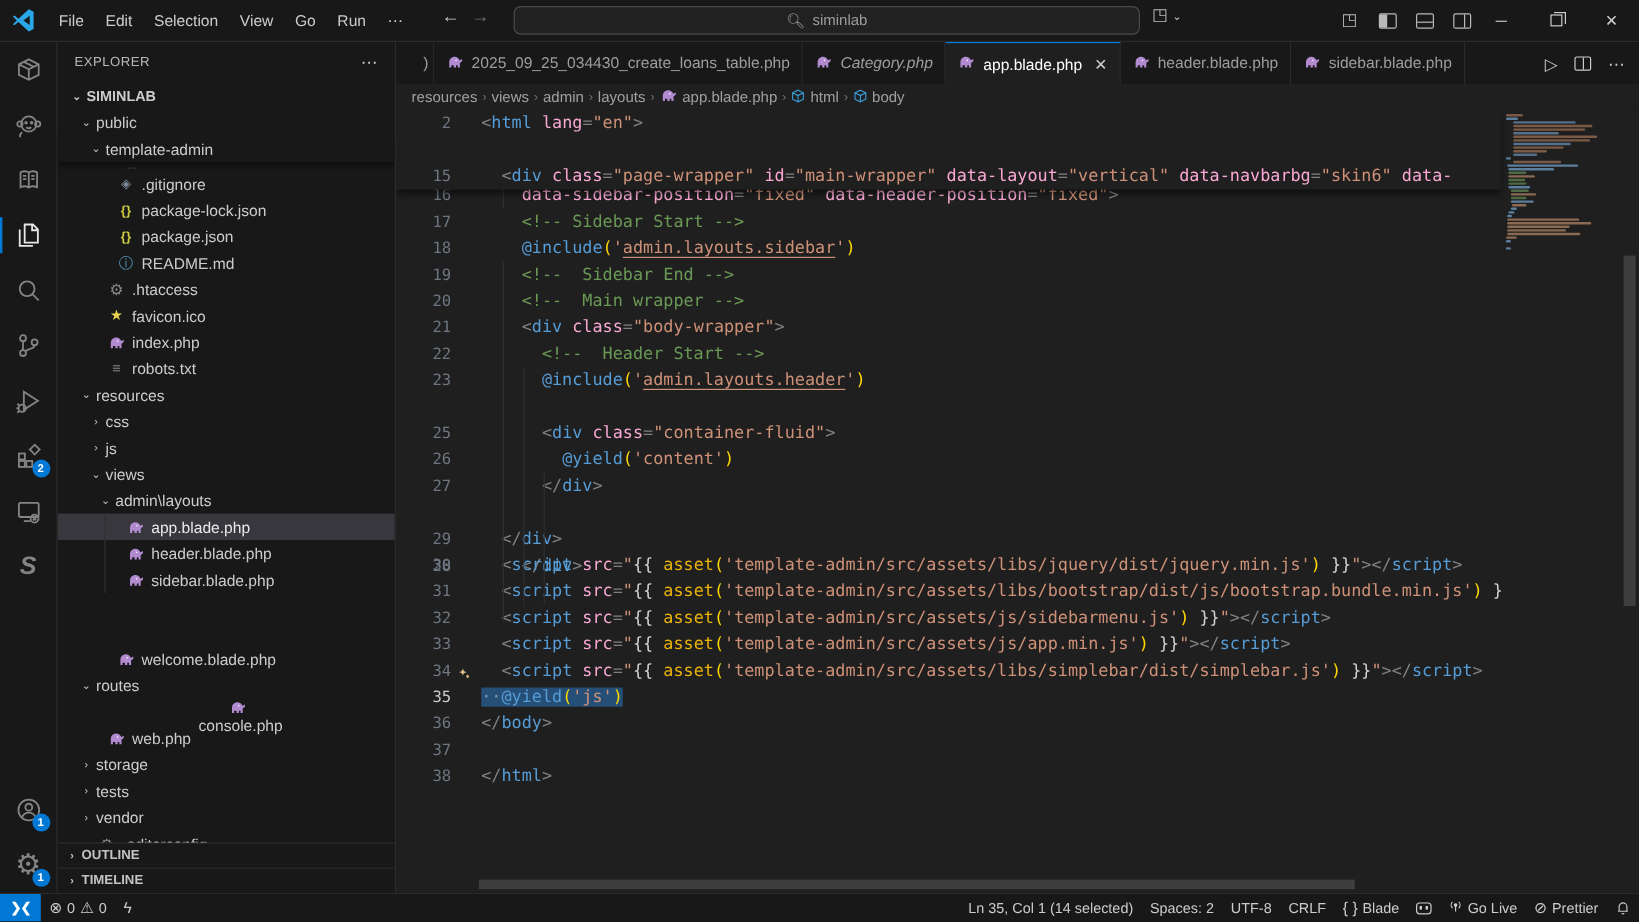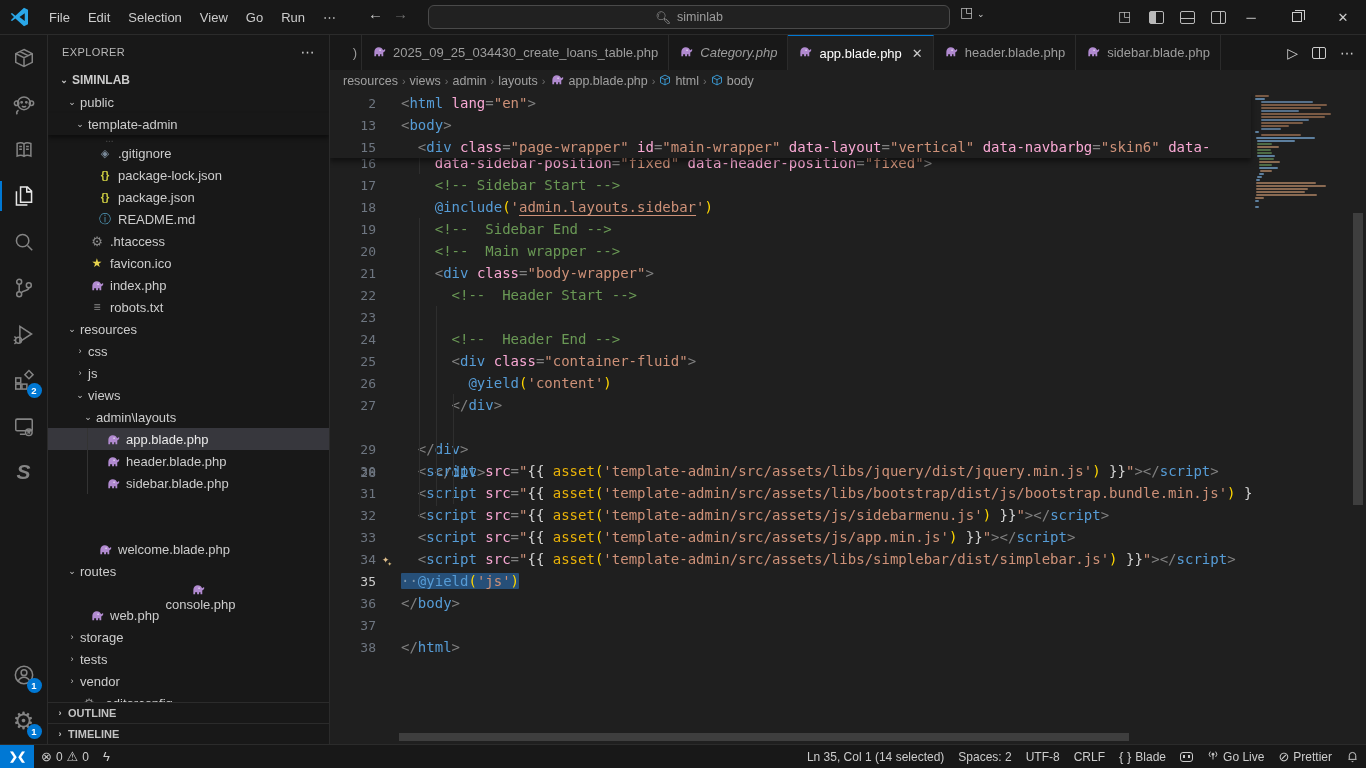--- a/index.html
+++ b/index.html
@@ -542,24 +542,21 @@
           <div class="cline" style="top: 170px;">
             <span class="lnum">21</span>
             <span class="ltext"><span class="tk-w">    </span><span class="tk-p">&lt;</span><span class="tk-t">div</span><span class="tk-a"> class</span><span class="tk-p">=</span><span class="tk-s">"body-wrapper"</span><span class="tk-p">&gt;</span></span>
           </div>
           <div class="cline" style="top: 192px;">
             <span class="lnum">22</span>
             <span class="ltext"><span class="tk-w">      </span><span class="tk-c">&lt;!--  Header Start --&gt;</span></span>
           </div>
           <div class="cline" style="top: 214px;">
             <span class="lnum">23</span>
-          </div>
-          <div class="cline" style="top: 236px;">
-            <span class="lnum">24</span>
-            <span class="ltext"><span class="tk-w">      </span><span class="tk-c">&lt;!--  Header End --&gt;</span></span>
+            <span class="ltext"><span class="tk-w">      </span><span class="tk-k">@include</span><span class="tk-g">(</span><span class="tk-s">'</span><span class="tk-l">admin.layouts.header</span><span class="tk-s">'</span><span class="tk-g">)</span></span>
           </div>
           <div class="cline" style="top: 258px;">
             <span class="lnum">25</span>
             <span class="ltext"><span class="tk-w">      </span><span class="tk-p">&lt;</span><span class="tk-t">div</span><span class="tk-a"> class</span><span class="tk-p">=</span><span class="tk-s">"container-fluid"</span><span class="tk-p">&gt;</span></span>
           </div>
           <div class="cline" style="top: 280px;">
             <span class="lnum">26</span>
             <span class="ltext"><span class="tk-w">        </span><span class="tk-k">@yield</span><span class="tk-g">(</span><span class="tk-s">'content'</span><span class="tk-g">)</span></span>
           </div>
           <div class="cline" style="top: 302px;">
@@ -613,24 +610,20 @@
           </div>
           <div class="iguide" style="left: 89px; top: 126px; height: 300px;"></div>
           <div class="iguide" style="left: 106px; top: 214px; height: 200px;"></div>
           <div class="iguide" style="left: 123px; top: 302px; height: 110px;"></div>
           <div class="iguide" style="left: 89px; top: 60px; height: 22px;"></div>
         </div>
       <div id="sticky" class="mono">
           <div class="cline" style="top: 0px;">
             <span class="lnum">2</span>
             <span class="ltext"><span class="tk-p">&lt;</span><span class="tk-t">html</span><span class="tk-a"> lang</span><span class="tk-p">=</span><span class="tk-s">"en"</span><span class="tk-p">&gt;</span></span>
-          </div>
-          <div class="cline" style="top: 22px;">
-            <span class="lnum">13</span>
-            <span class="ltext"><span class="tk-p">&lt;</span><span class="tk-t">body</span><span class="tk-p">&gt;</span></span>
           </div>
           <div class="cline" style="top: 44px;">
             <span class="lnum">15</span>
             <span class="ltext"><span class="tk-w">  </span><span class="tk-p">&lt;</span><span class="tk-t">div</span><span class="tk-a"> class</span><span class="tk-p">=</span><span class="tk-s">"page-wrapper"</span><span class="tk-a"> id</span><span class="tk-p">=</span><span class="tk-s">"main-wrapper"</span><span class="tk-a"> data-layout</span><span class="tk-p">=</span><span class="tk-s">"vertical"</span><span class="tk-a"> data-navbarbg</span><span class="tk-p">=</span><span class="tk-s">"skin6"</span><span class="tk-a"> data-</span></span>
           </div>
         </div>
       <div id="minimap">
           <div class="mmbar" style="top: 3px; left: 4px; width: 14px; background: rgb(122, 90, 68);"></div>
           <div class="mmbar" style="top: 6px; left: 4px; width: 9.92px; background: rgb(93, 127, 158);"></div>
           <div class="mmbar" style="top: 9px; left: 10px; width: 52px; background: rgb(86, 112, 138);"></div>

